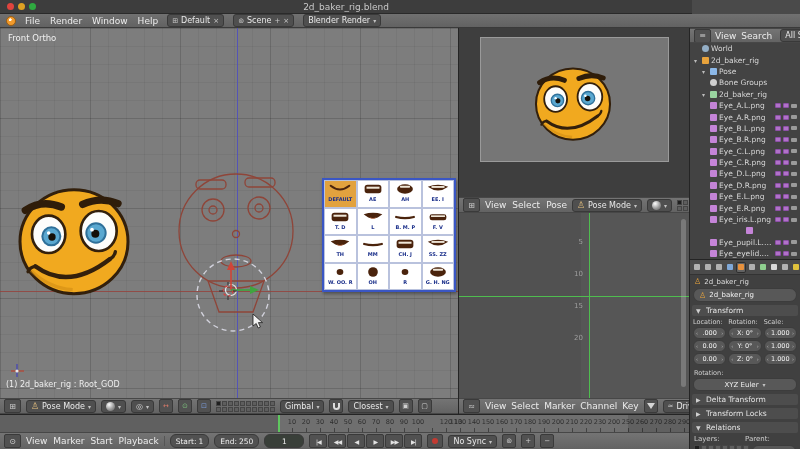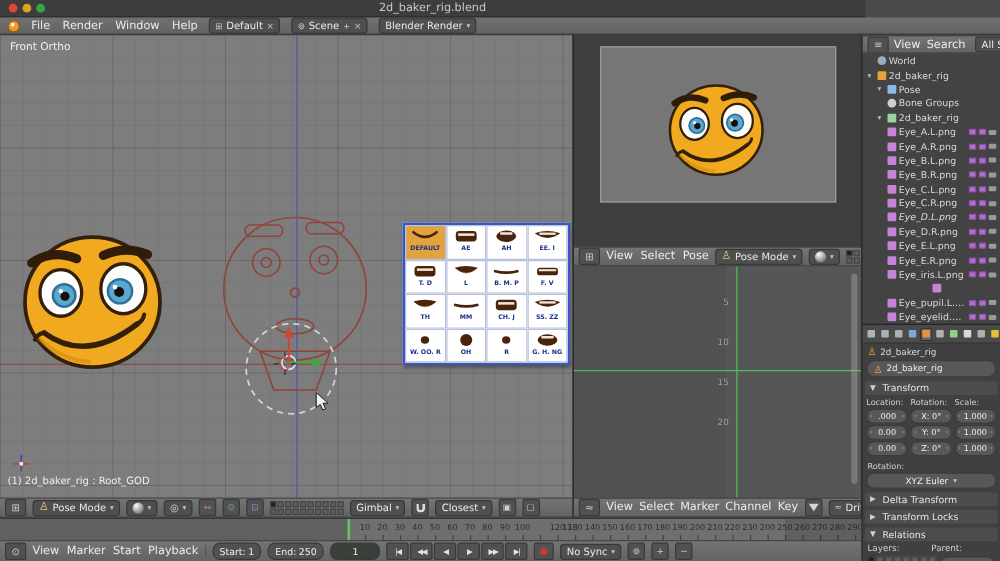--- a/index.html
+++ b/index.html
@@ -578,21 +578,21 @@
         <div class="orow" style="padding-left: 12px;">
           <span class="oexp"></span>
           <span class="oicon" style="background: rgb(197, 132, 216);"></span>
           <span class="olabel">Eye_C.R.png</span>
           <span class="orights">
             <span class="pngtag"></span>
             <span class="pngtag"></span>
             <span class="camdot"></span>
           </span>
         </div>
-        <div class="orow" style="padding-left: 12px; font-style: italic;">
+        <div class="orow" style="padding-left: 12px;">
           <span class="oexp"></span>
           <span class="oicon" style="background: rgb(197, 132, 216);"></span>
           <span class="olabel">Eye_D.L.png</span>
           <span class="orights">
             <span class="pngtag"></span>
             <span class="pngtag"></span>
             <span class="camdot"></span>
           </span>
         </div>
         <div class="orow" style="padding-left: 12px;">

